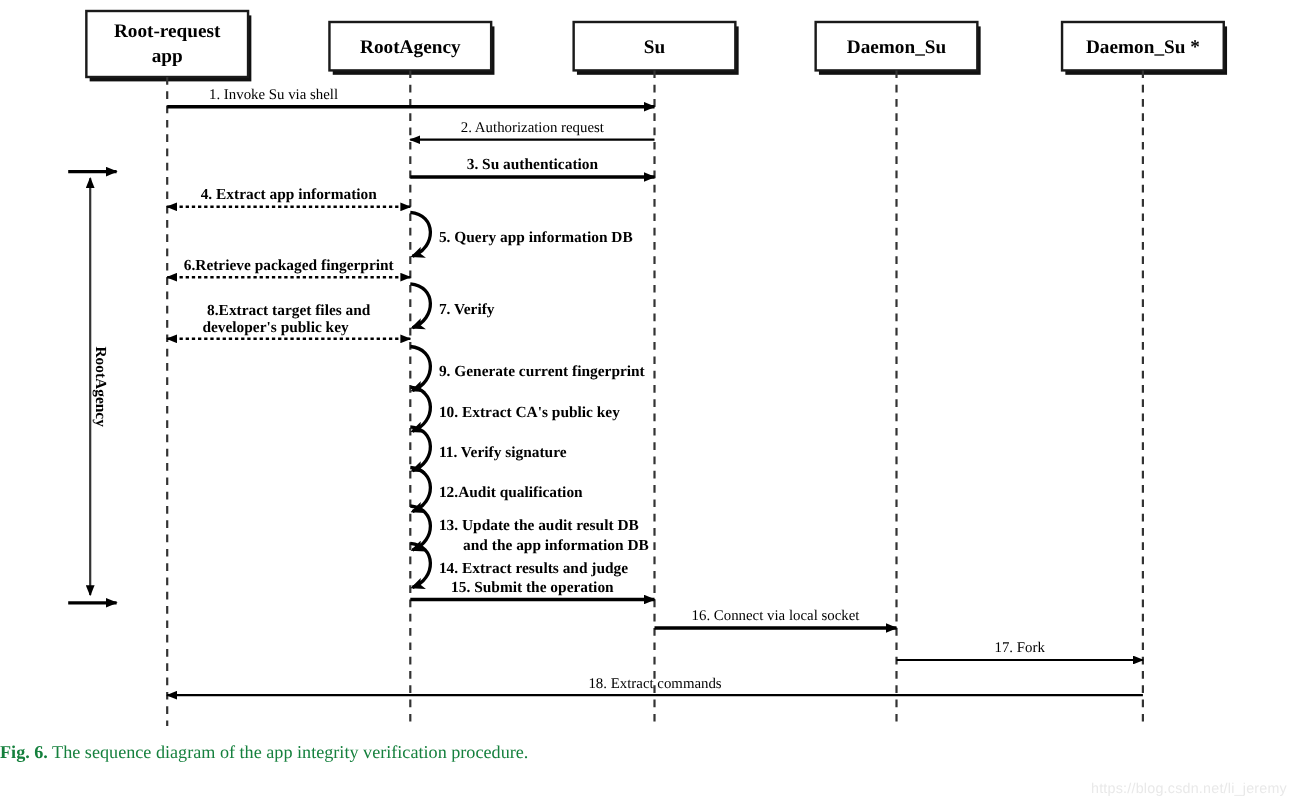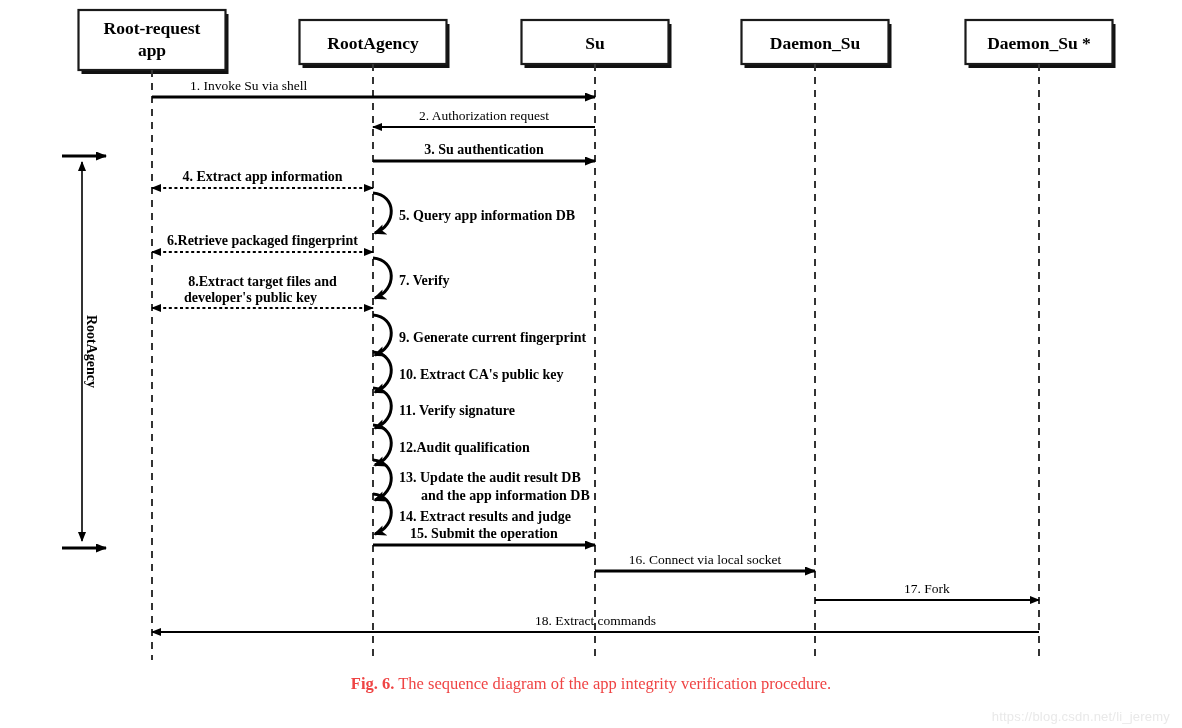--- a/index.html
+++ b/index.html
@@ -14,22 +14,22 @@
   .msg-label{font-family:"Liberation Serif", serif;font-size:13.5px;fill:#000;}
   .msg-label.bold{font-weight:bold;font-size:14px;}
   .msg-line-thick{stroke:#000;stroke-width:3.2;fill:none;}
   .msg-line-thin{stroke:#000;stroke-width:2;fill:none;}
   .msg-line-dotted{stroke:#000;stroke-width:2.2;fill:none;stroke-dasharray:3 2.6;}
   .selfloop{stroke:#000;stroke-width:3;fill:none;}
   .bracket-line{stroke:#333;stroke-width:2;fill:none;}
   .bracket-cap{stroke:#000;stroke-width:3;fill:none;}
   .side-label{font-family:"Liberation Serif", serif;font-weight:bold;
               font-size:14px;fill:#000;}
-  #caption{position:absolute;left:0;top:674px;width:1182px;text-align:center;
-           font-family:"Liberation Serif", serif;font-size:16.5px;color:#ef4444;}
+  #caption{position:absolute;left:0;top:674px;width:1182px;
+           font-family:"Liberation Serif", serif;font-size:16.5px;color:#15803d;}
   #caption .figno{font-weight:bold;}
   #watermark{position:absolute;right:12px;bottom:4px;
              font-family:"Liberation Sans", sans-serif;font-size:13px;
              color:#e9e9e9;letter-spacing:.2px;}
 </style>
 </head>
 <body>
 
 <svg id="diagram" viewBox="0 0 1182 728">
   <defs>

